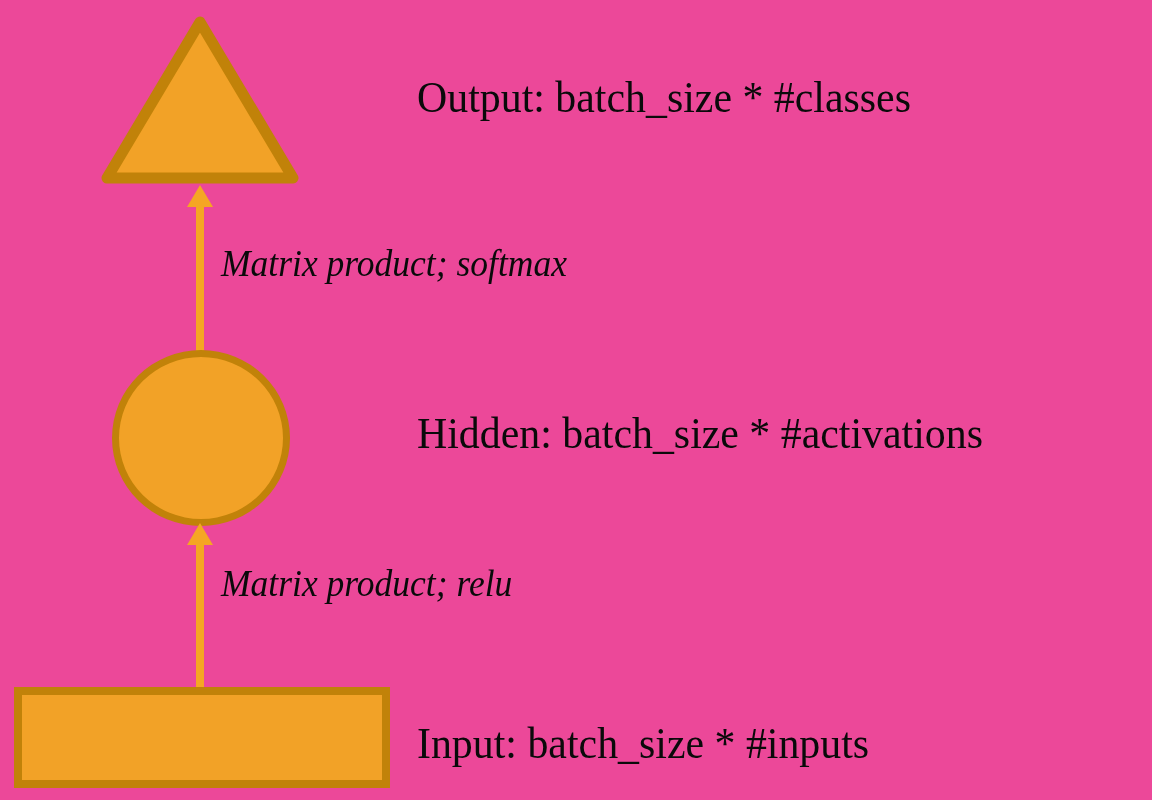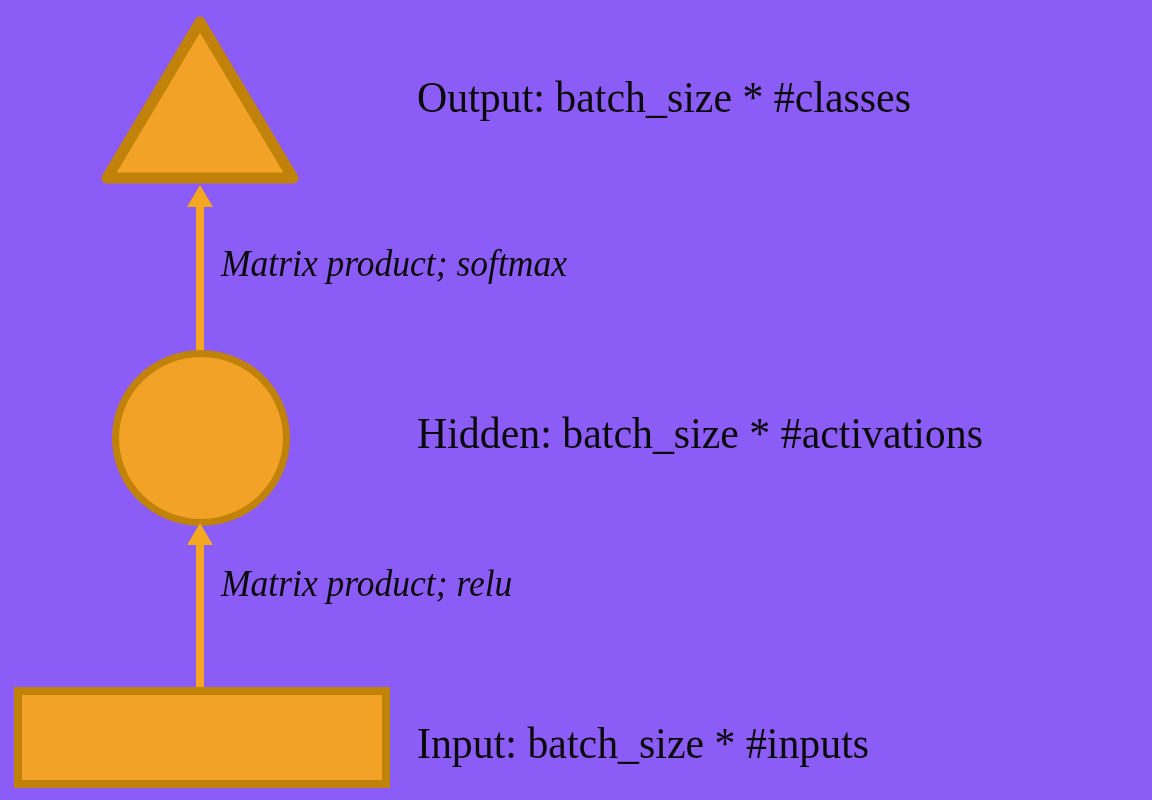--- a/index.html
+++ b/index.html
@@ -4,21 +4,21 @@
 <style>
   html, body {
     margin: 0;
     padding: 0;
     background: #ffffff;
   }
   #canvas {
     position: relative;
     width: 1152px;
     height: 800px;
-    background: #8b5cf6;
+    background: #ec4899;
     overflow: hidden;
     font-family: "Liberation Serif", "DejaVu Serif", serif;
   }
 
   
   .shape { position: absolute; }
 
   
   #output-triangle {
     left: 100px;

